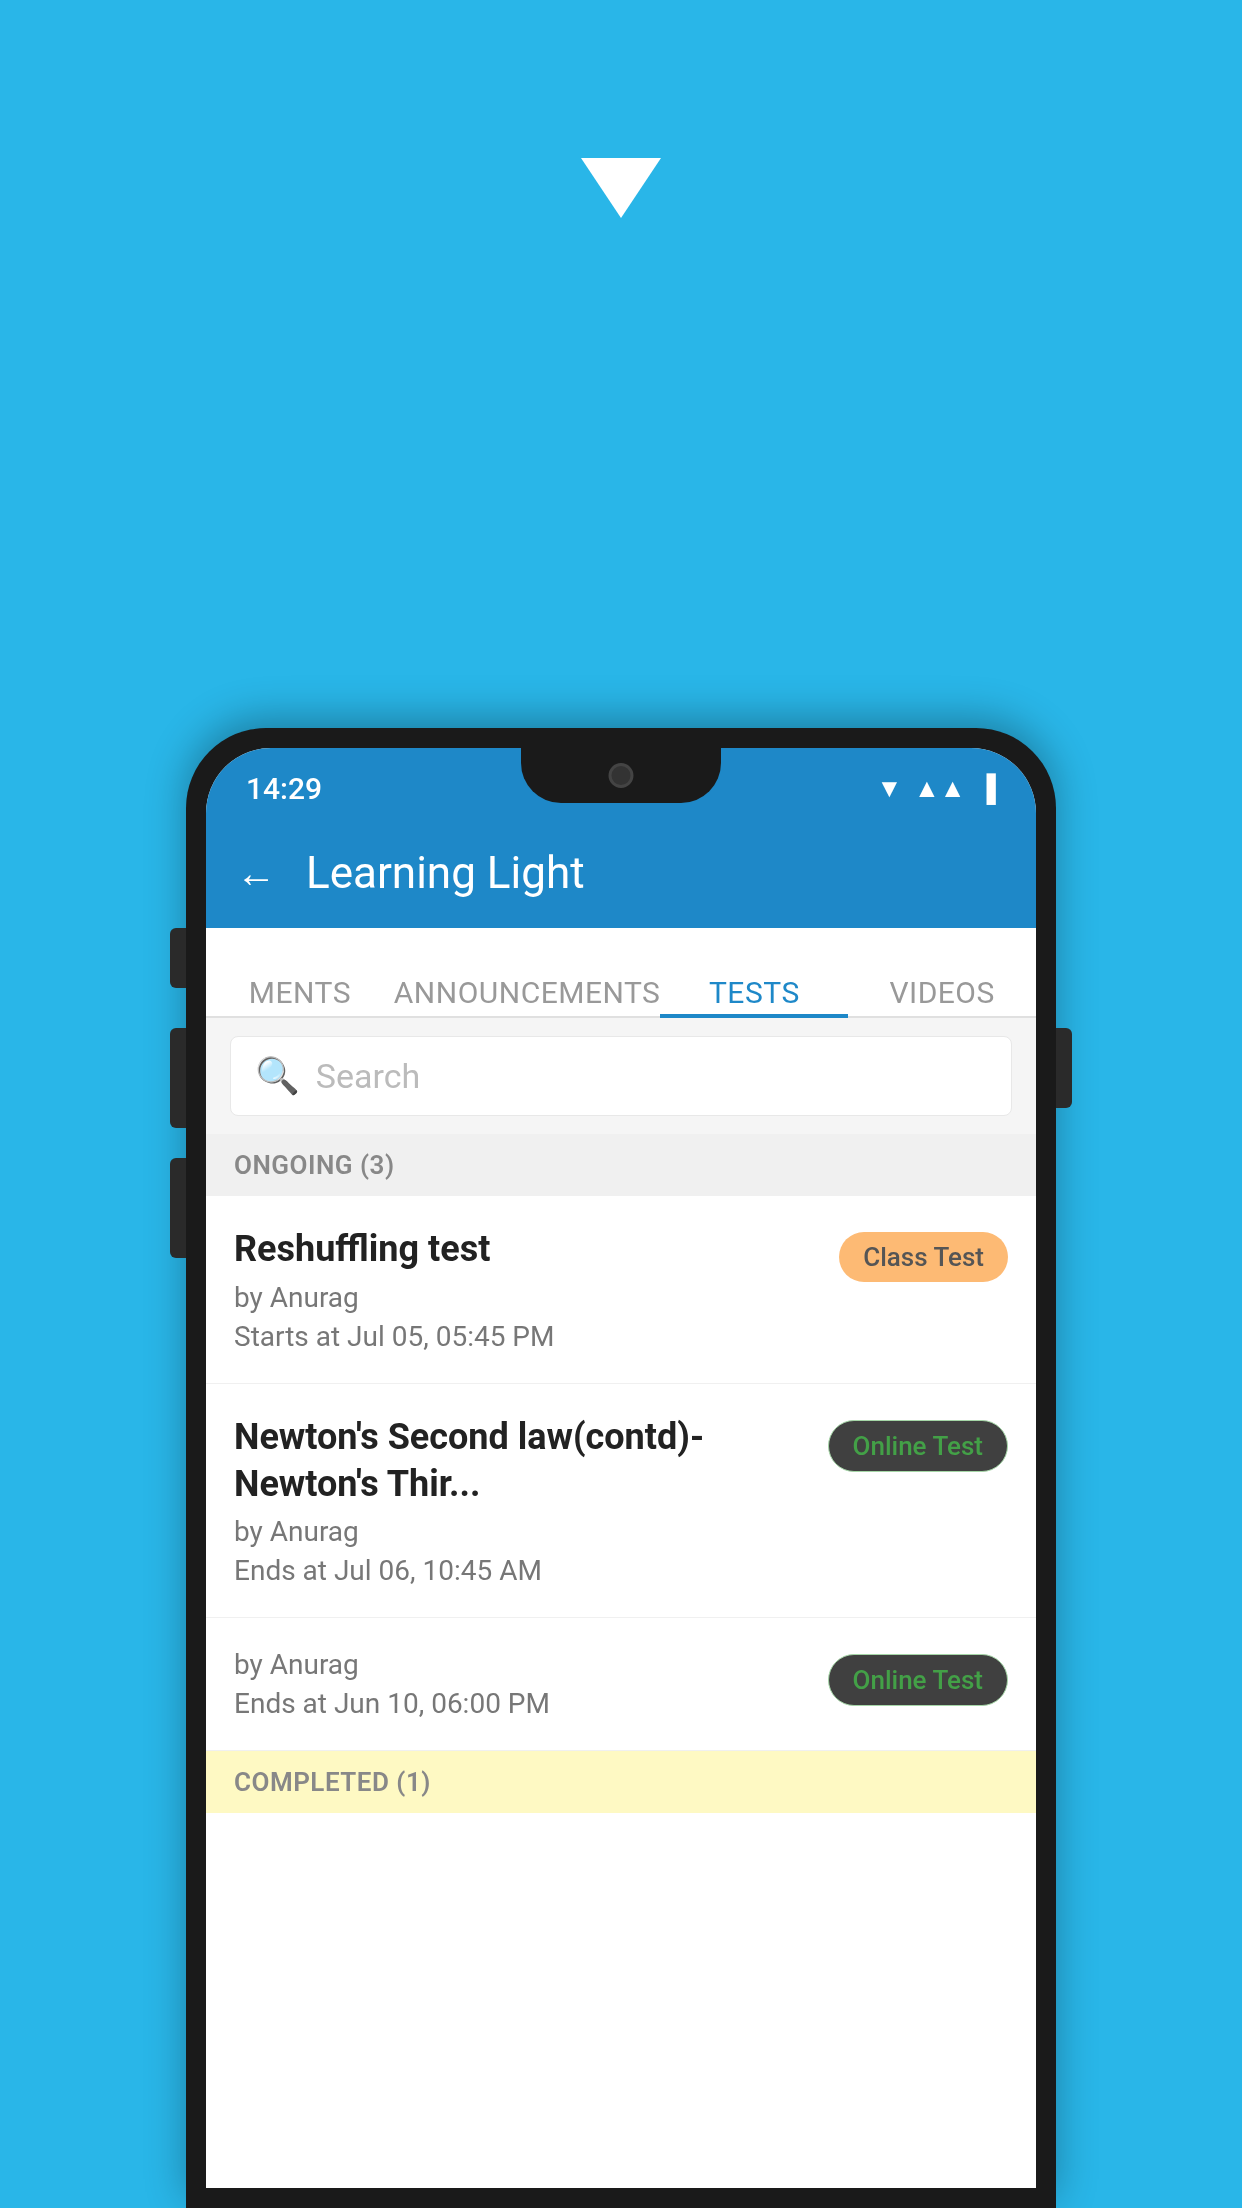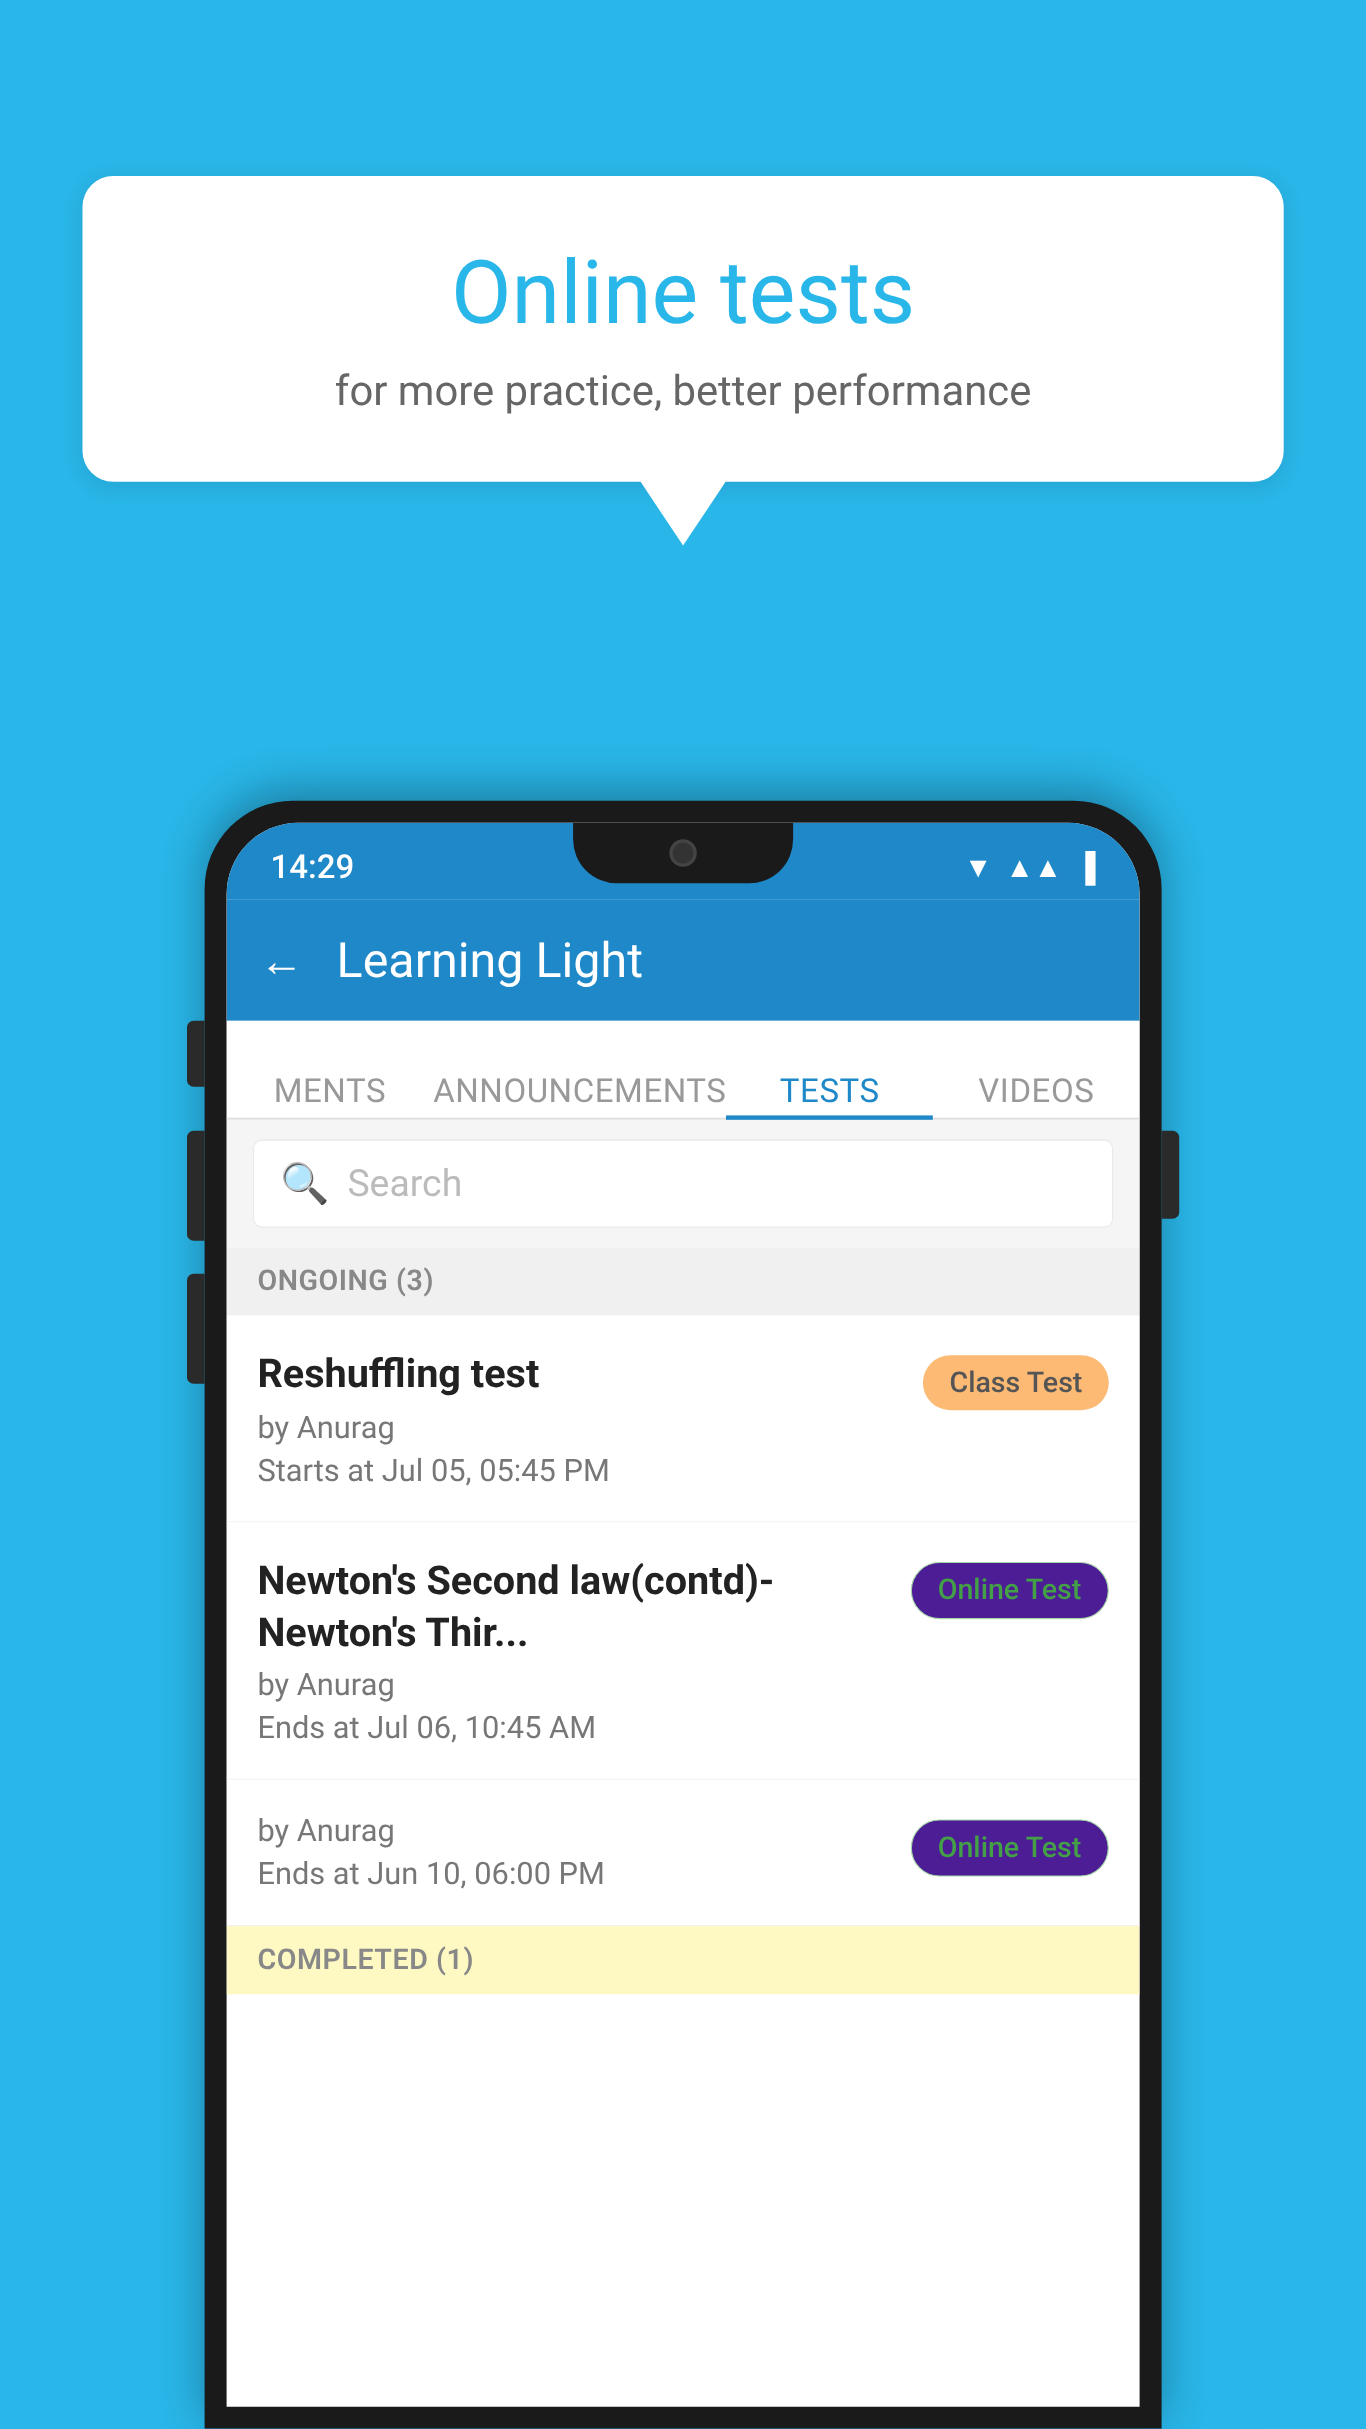--- a/index.html
+++ b/index.html
@@ -267,21 +267,21 @@
       white-space: nowrap;
       margin-top: 6px;
     }
 
     .badge-class {
       background: #fdba74;
       color: #555;
     }
 
     .badge-online {
-      background: #4c1d95;
+      background: #404040;
       color: #43a047;
       border: 1px solid #a5d6a7;
     }
 
     
     .completed-header {
       background: #fef9c3;
       padding: 16px 28px;
       font-size: 26px;
       color: #888;
@@ -327,24 +327,20 @@
       width: 16px;
       height: 100px;
       background: #2a2a2a;
       border-radius: 6px 0 0 6px;
     }
   </style>
 </head>
 <body>
 
 <div class="speech-bubble-container">
-  <div class="speech-bubble">
-    <div class="speech-bubble-title">Online tests</div>
-    <div class="speech-bubble-subtitle">for more practice, better performance</div>
-  </div>
   <div class="speech-bubble-arrow"></div>
 </div>
 
 <div class="phone-frame">
 
   <div class="phone-side-btn-right"></div>
   <div class="phone-side-btn-left-1"></div>
   <div class="phone-side-btn-left-2"></div>
   <div class="phone-side-btn-left-3"></div>
 

